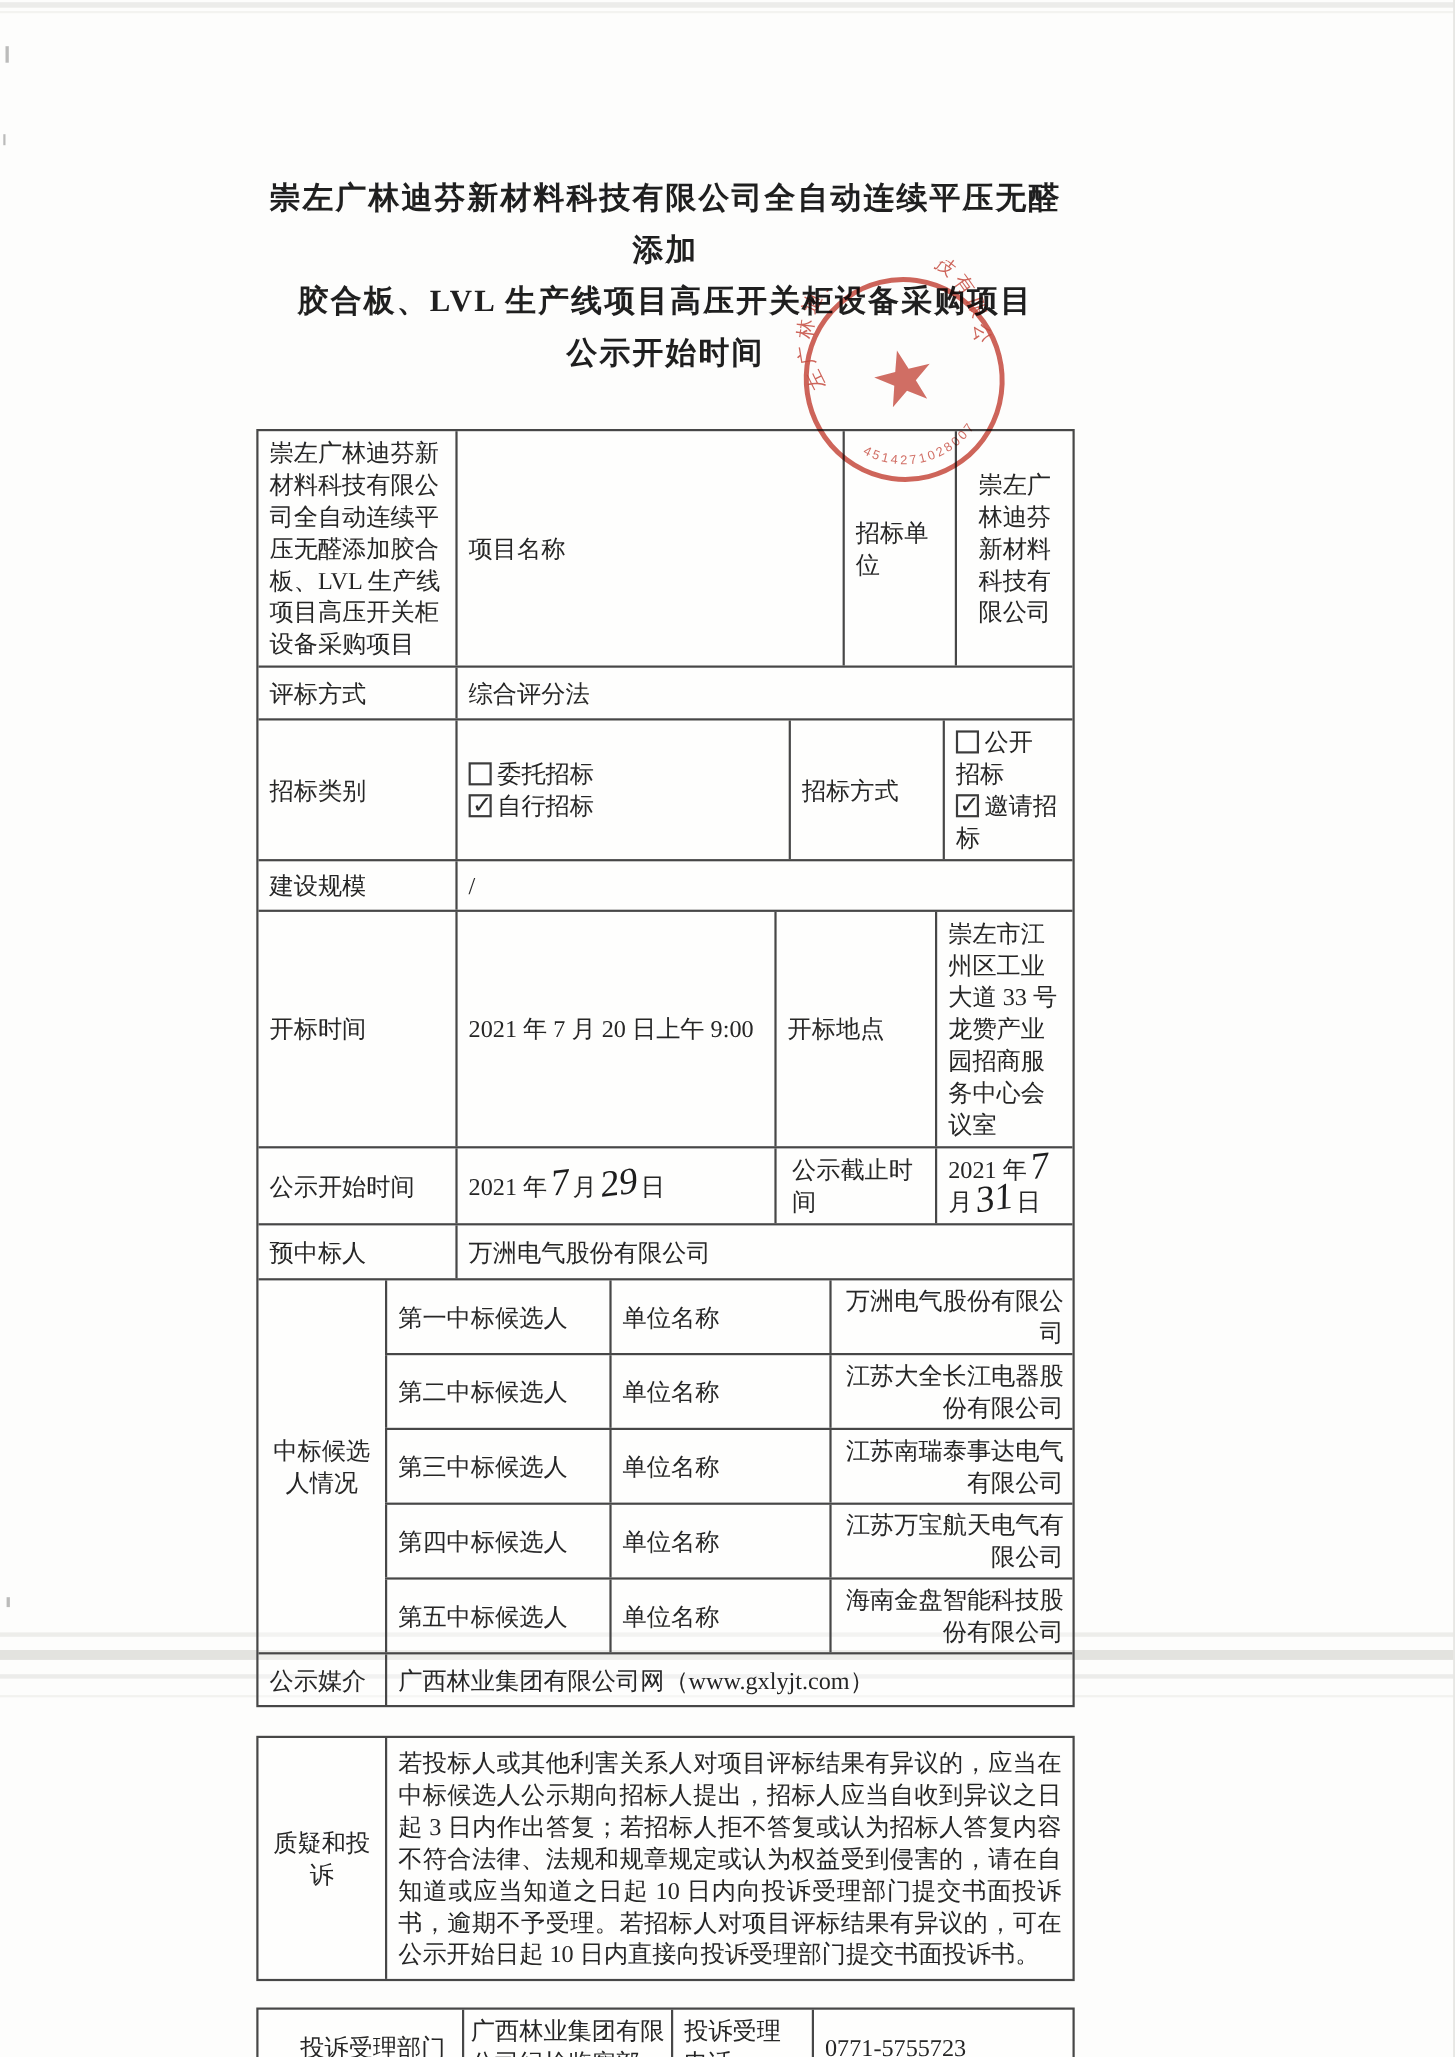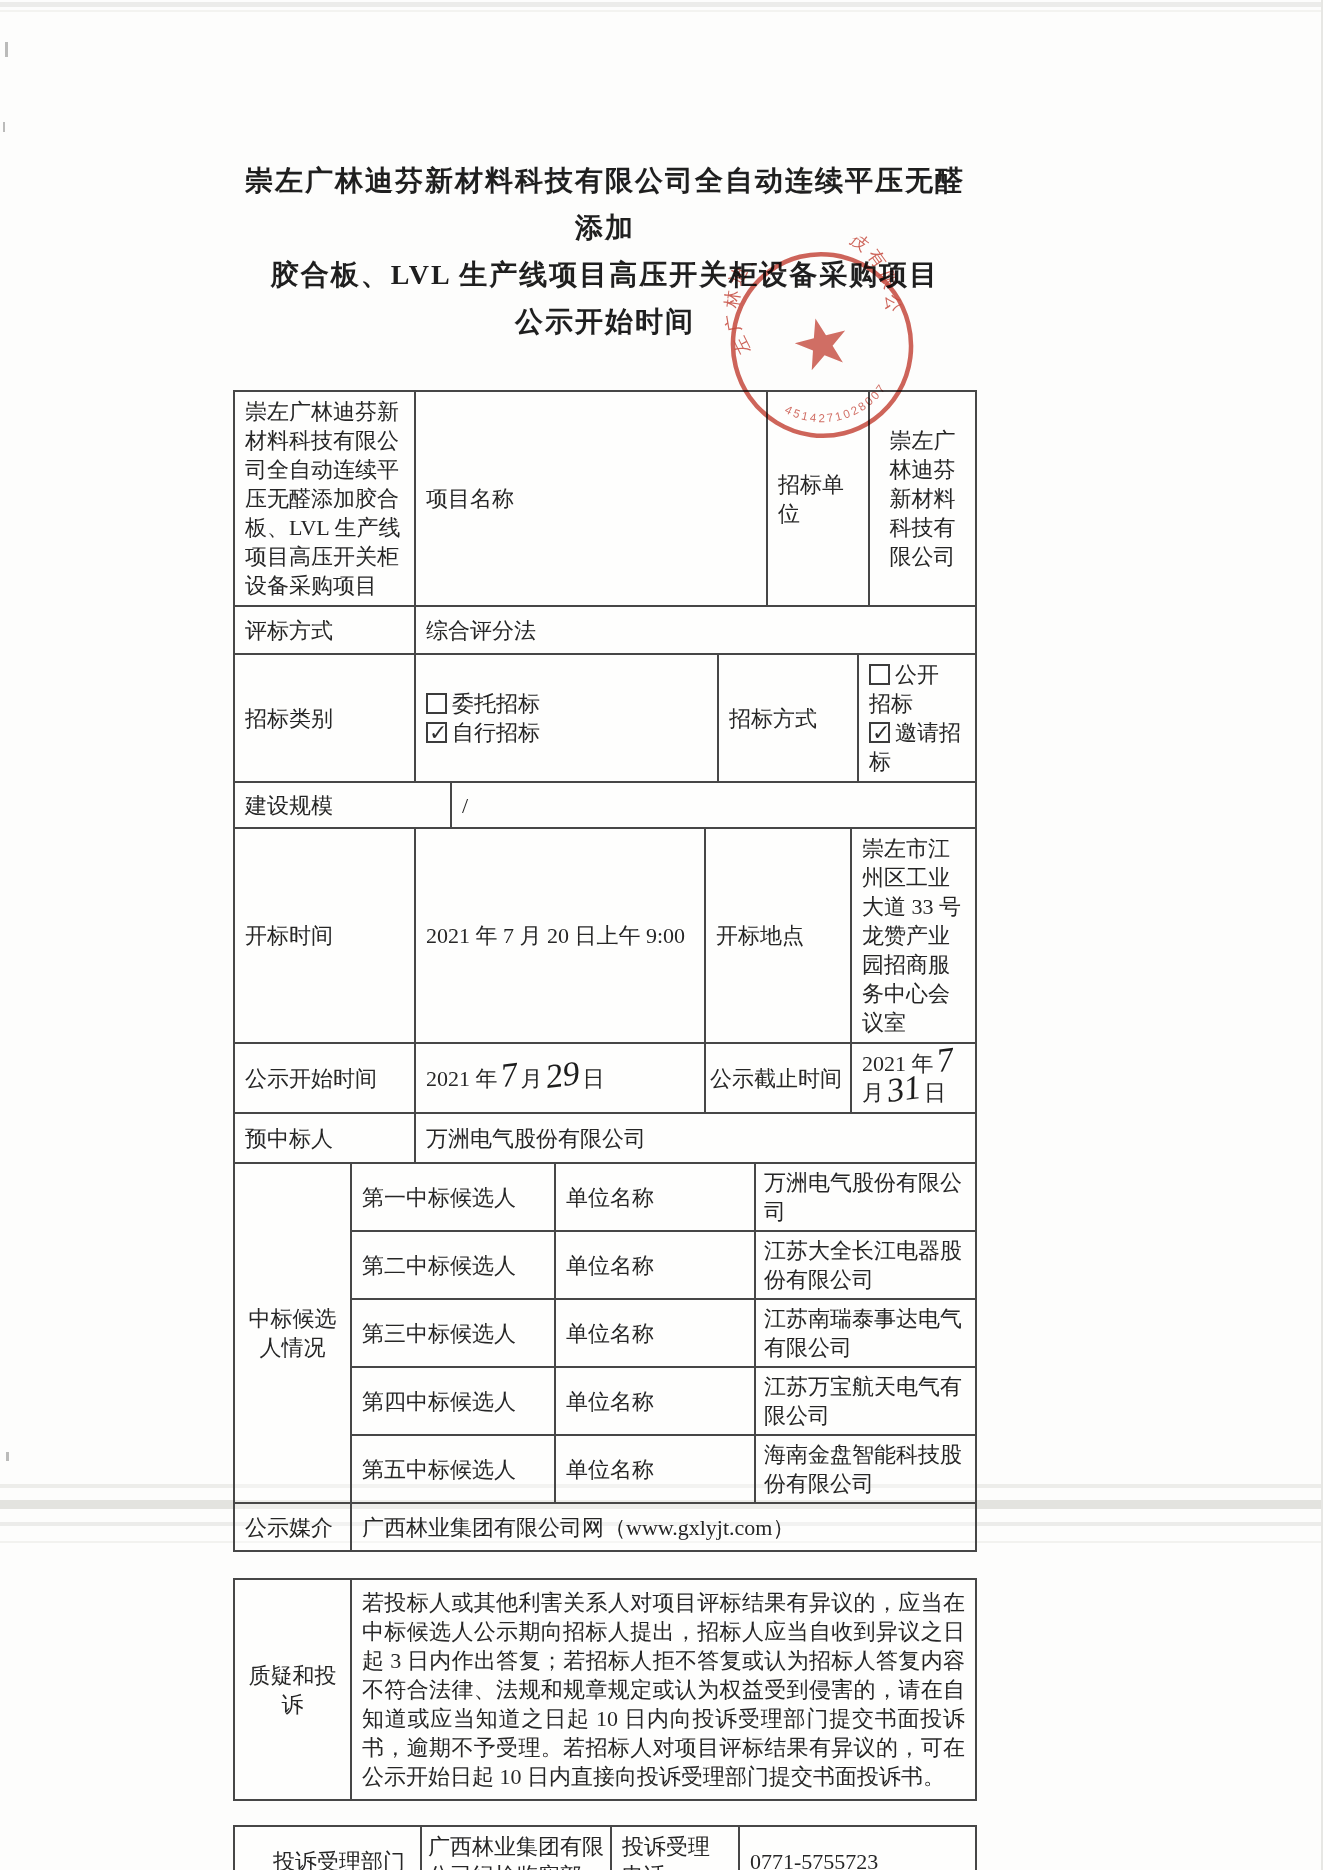--- a/index.html
+++ b/index.html
@@ -24,24 +24,24 @@
   .block-c { margin-top:24px; }
   .row { display:grid; border-top:2px solid #474747; }
   .row:first-child { border-top:none; }
   .cell { border-left:2px solid #474747; padding:5px 10px; display:flex; align-items:center;
           font-size:22px; line-height:29px; }
   .cell:first-child { border-left:none; }
   .cell.center { justify-content:center; text-align:center; }
   .r1 { grid-template-columns:179px 352px 102px 1fr; min-height:134px; }
   .r2 { grid-template-columns:179px 1fr; min-height:48px; }
   .r3 { grid-template-columns:179px 303px 140px 1fr; min-height:78px; }
-  .r4 { grid-template-columns:179px 1fr; min-height:46px;gap:36px; }
+  .r4 { grid-template-columns:179px 1fr; min-height:46px; }
   .r5 { grid-template-columns:179px 290px 146px 1fr; min-height:98px; }
   .r6 { grid-template-columns:179px 290px 146px 1fr; min-height:56px; }
-  .r6 .cell:nth-child(3) { padding:5px 4px; }
+  .r6 .cell:nth-child(3) { padding:5px 14px; }
   .r7 { grid-template-columns:179px 1fr; min-height:50px; }
   .rcand { grid-template-columns:115px 1fr; }
   .r9 { grid-template-columns:115px 1fr; min-height:48px; }
   .rb { grid-template-columns:115px 1fr; }
   .rc { grid-template-columns:157px 190px 128px 1fr; min-height:60px;margin-left:28px; }
   .rc .cell:nth-child(2) { padding:4px 6px; }
   .crow { display:grid; grid-template-columns:204px 200px 1fr; border-top:2px solid #474747; }
   .crow:first-child { border-top:none; }
   .crow .cell { min-height:48px; }
   .crow .cell:first-child { border-left:2px solid #474747; }
@@ -159,21 +159,21 @@
       </div>
     </div>
 
     <div class="row r7">
       <div class="cell">预中标人</div>
       <div class="cell">万洲电气股份有限公司</div>
     </div>
 
     <div class="row rcand">
       <div class="cell center wrapcenter">中标候选人情况</div>
-      <div style="border-left:0;">
+      <div style="border-left:0;text-align:right;">
         <div class="crow">
           <div class="cell">第一中标候选人</div>
           <div class="cell">单位名称</div>
           <div class="cell">万洲电气股份有限公司</div>
         </div>
         <div class="crow">
           <div class="cell">第二中标候选人</div>
           <div class="cell">单位名称</div>
           <div class="cell">江苏大全长江电器股份有限公司</div>
         </div>

